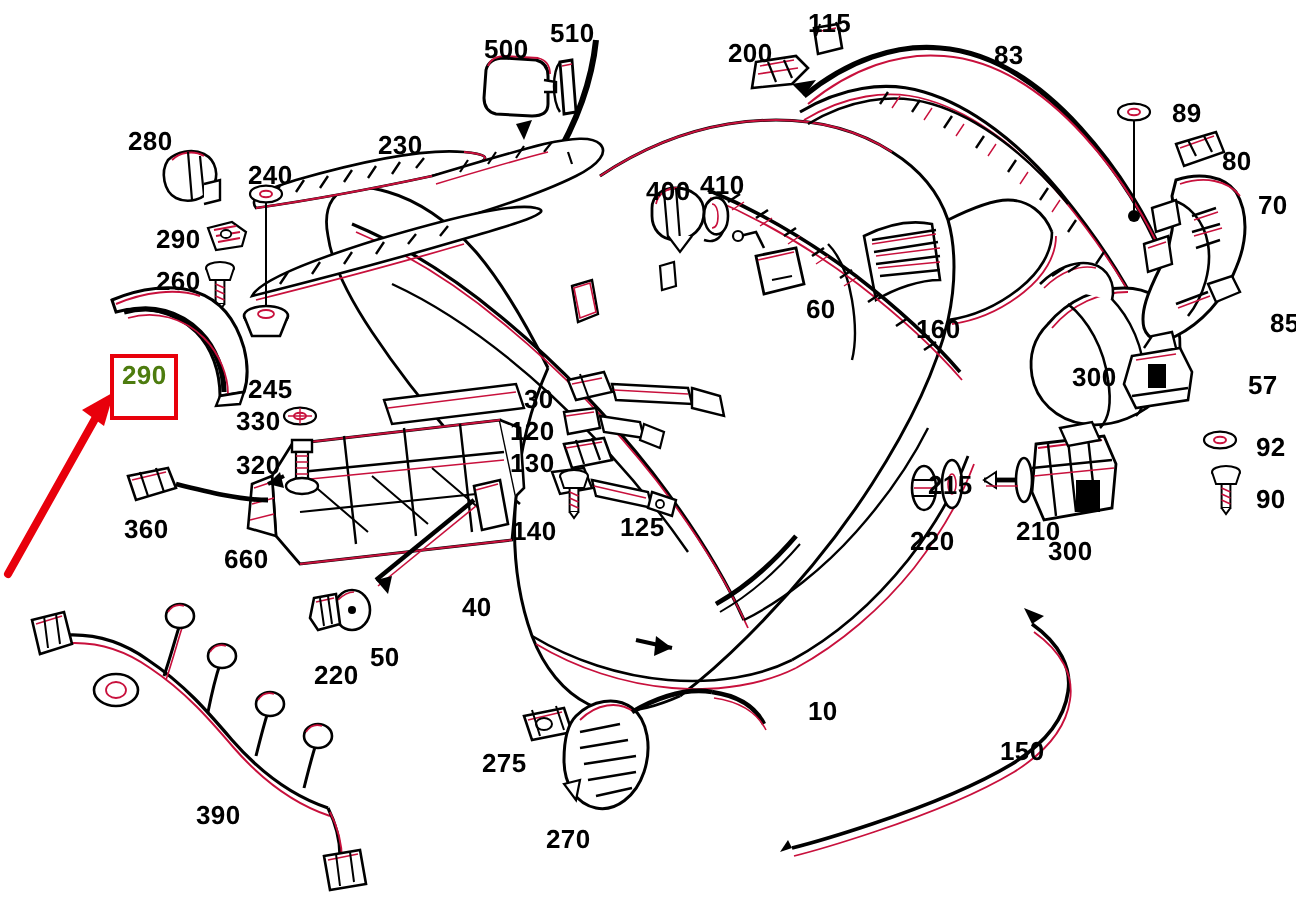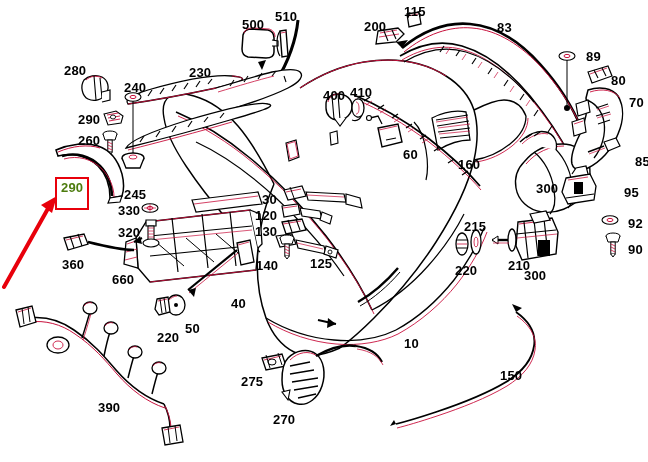--- a/index.html
+++ b/index.html
@@ -509,39 +509,39 @@
     <div class="callout" style="left:323px;top:89px">400</div>
     <div class="callout" style="left:350px;top:86px">410</div>
     <div class="callout" style="left:78px;top:113px">290</div>
     <div class="callout" style="left:78px;top:134px">260</div>
     <div class="callout" style="left:403px;top:148px">60</div>
     <div class="callout" style="left:458px;top:158px">160</div>
     <div class="callout" style="left:536px;top:182px">300</div>
     <div class="callout" style="left:635px;top:155px">85</div>
     <div class="callout" style="left:124px;top:188px">245</div>
     <div class="callout highlighted" style="left:55px;top:177px">290</div>
-    <div class="callout" style="left:624px;top:186px">95</div>
+    <div class="callout" style="left:624px;top:186px">57</div>
     <div class="callout" style="left:262px;top:193px">30</div>
     <div class="callout" style="left:118px;top:204px">330</div>
     <div class="callout" style="left:255px;top:209px">120</div>
-    <div class="callout" style="left:464px;top:220px">215</div>
+    <div class="callout" style="left:464px;top:236px">215</div>
     <div class="callout" style="left:628px;top:217px">92</div>
     <div class="callout" style="left:118px;top:226px">320</div>
     <div class="callout" style="left:255px;top:225px">130</div>
     <div class="callout" style="left:628px;top:243px">90</div>
     <div class="callout" style="left:62px;top:258px">360</div>
     <div class="callout" style="left:112px;top:273px">660</div>
     <div class="callout" style="left:256px;top:259px">140</div>
     <div class="callout" style="left:310px;top:257px">125</div>
     <div class="callout" style="left:508px;top:259px">210</div>
     <div class="callout" style="left:455px;top:264px">220</div>
     <div class="callout" style="left:524px;top:269px">300</div>
     <div class="callout" style="left:231px;top:297px">40</div>
     <div class="callout" style="left:157px;top:331px">220</div>
     <div class="callout" style="left:185px;top:322px">50</div>
-    <div class="callout" style="left:404px;top:337px">10</div>
+    <div class="callout" style="left:404px;top:349px">10</div>
     <div class="callout" style="left:241px;top:375px">275</div>
     <div class="callout" style="left:500px;top:369px">150</div>
     <div class="callout" style="left:98px;top:401px">390</div>
     <div class="callout" style="left:273px;top:413px">270</div>
   </div>
 
 </div>
 
 </body></html>

